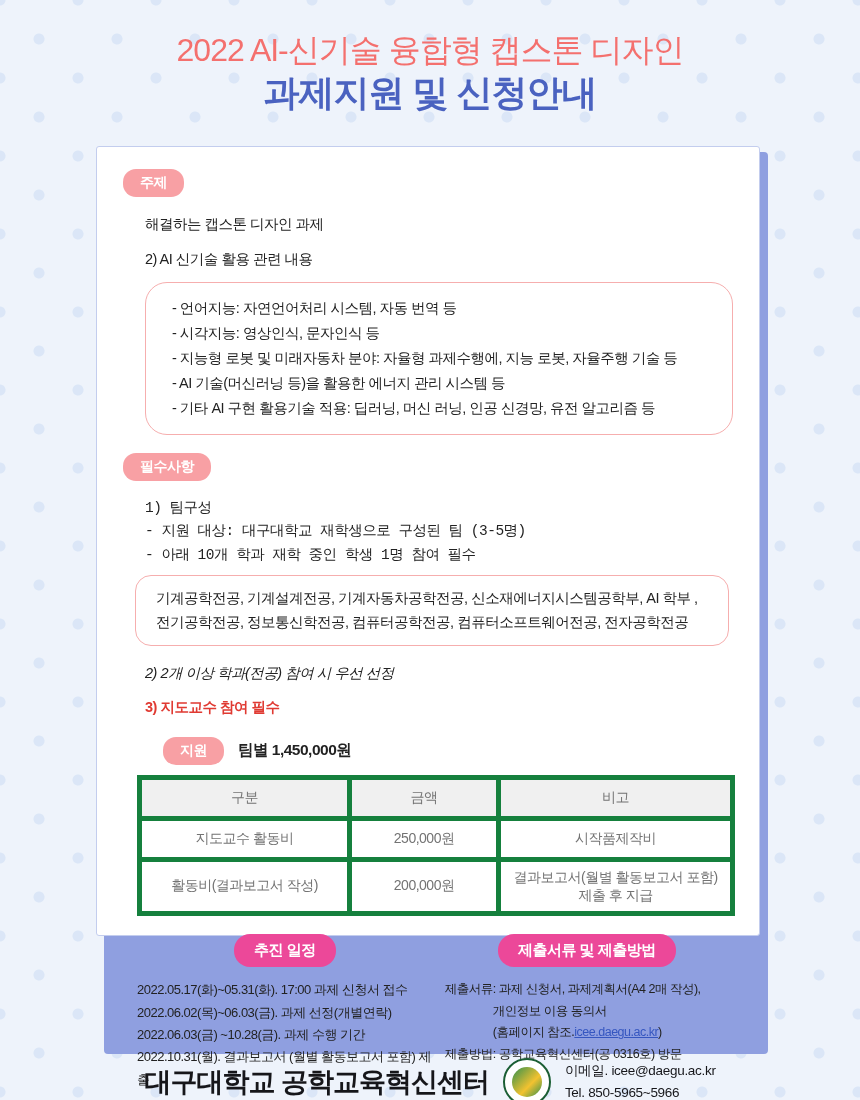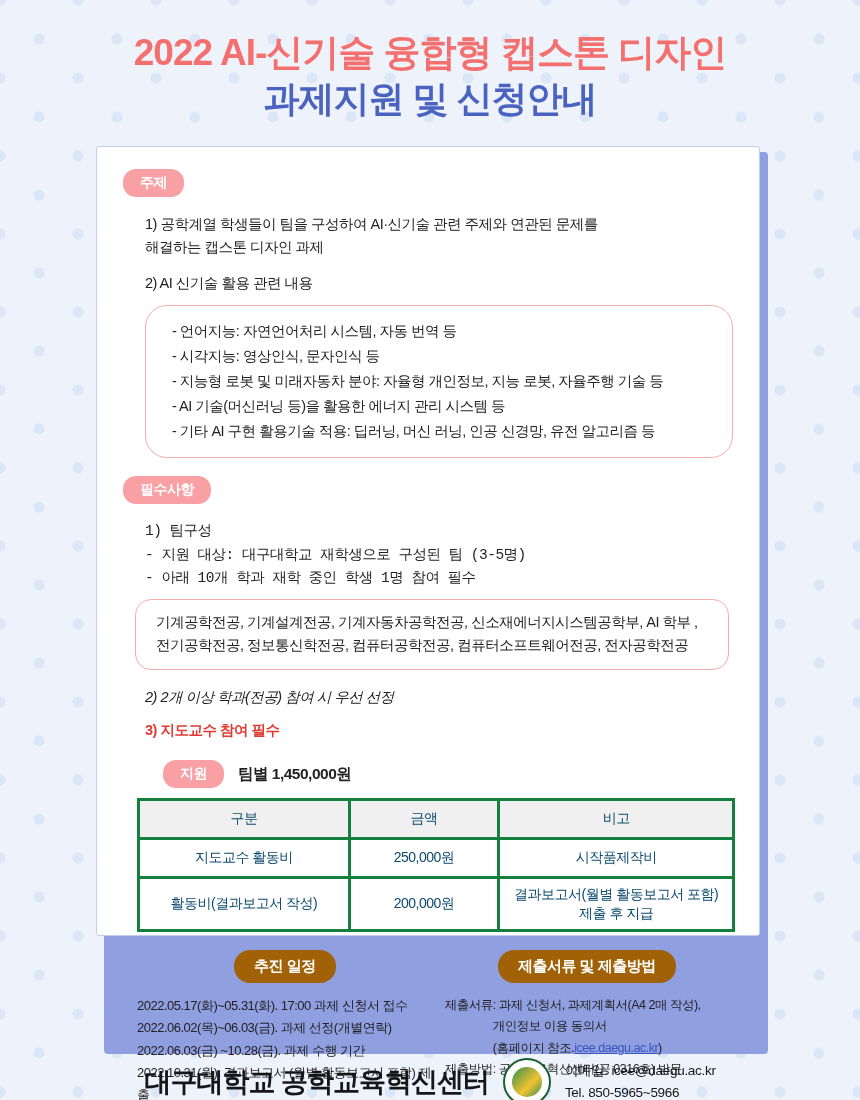--- a/index.html
+++ b/index.html
@@ -24,22 +24,22 @@
     z-index: 0;
   }
   .page { position: relative; z-index: 1; width: 860px; height: 1100px; }
 
   
   .header {
     text-align: center;
     padding-top: 30px;
   }
   .title-line1 {
-    font-size: 37px;
-    font-weight: bold;
+    font-size: 32px;
+    font-weight: normal;
     color: #f4706e;
     letter-spacing: -1px;
     line-height: 1.25;
   }
   .title-line2 {
     font-size: 36px;
     font-weight: bold;
     color: #4a62c0;
     letter-spacing: -1px;
     line-height: 1.25;
@@ -69,21 +69,21 @@
     background: #f8a0a4;
     color: #ffffff;
     font-size: 14px;
     font-weight: bold;
     padding: 5px 17px;
     border-radius: 13px;
     letter-spacing: -0.5px;
   }
   .pill-blue {
     display: inline-block;
-    background: #a16207;
+    background: #ec4899;
     color: #ffffff;
     font-size: 15px;
     font-weight: bold;
     padding: 7px 20px;
     border-radius: 16px;
     letter-spacing: -0.5px;
   }
 
   .sect { margin-left: 22px; }
 
@@ -127,24 +127,24 @@
   }
 
   
   table.budget {
     border-collapse: collapse;
     width: 598px;
     margin-left: 14px;
     margin-top: 4px;
   }
   table.budget th, table.budget td {
-    border: 3px solid #15803d;
+    border: 5px solid #15803d;
     text-align: center;
     font-size: 14px;
-    color: #0c4a6e;
+    color: #737373;
     letter-spacing: -0.5px;
     padding: 9px 4px;
   }
   table.budget th {
     background: #f0f0f0;
     font-weight: normal;
   }
   table.budget td.two-line { line-height: 1.35; padding: 6px 4px; }
 
   .col-a { width: 212px; }
@@ -233,30 +233,29 @@
     <div class="title-line2">과제지원 및 신청안내</div>
   </div>
 
   <div class="card-shadow"></div>
 
   <div class="card">
 
     <div>
       <div class="pill">주제</div>
       <div class="sect" style="margin-top:16px;">
-        <div class="txt">1) 공학계열 학생들이 팀을 구성하여 AI·신기술 관련 주제와 연관된 문제를</div>
         <div class="txt">해결하는 캡스톤 디자인 과제</div>
       </div>
       <div class="sect" style="margin-top:12px;">
         <div class="txt">2) AI 신기술 활용 관련 내용</div>
       </div>
       <div class="rbox">
         <div class="txt">- 언어지능: 자연언어처리 시스템, 자동 번역 등</div>
         <div class="txt">- 시각지능: 영상인식, 문자인식 등</div>
-        <div class="txt">- 지능형 로봇 및 미래자동차 분야: 자율형 개인정보, 지능 로봇, 자율주행 기술  등</div>
+        <div class="txt">- 지능형 로봇 및 미래자동차 분야: 자율형 과제수행에, 지능 로봇, 자율주행 기술  등</div>
         <div class="txt">- AI 기술(머신러닝 등)을 활용한 에너지 관리 시스템 등</div>
         <div class="txt">- 기타 AI 구현 활용기술 적용: 딥러닝, 머신 러닝, 인공 신경망, 유전 알고리즘 등</div>
       </div>
     </div>
 
     <div style="margin-top:18px;">
       <div class="pill">필수사항</div>
       <div class="sect" style="margin-top:16px;font-family:Liberation Mono, monospace;">
         <div class="txt">1) 팀구성</div>
         <div class="txt">-  지원 대상: 대구대학교 재학생으로 구성된 팀 (3-5명)</div>

